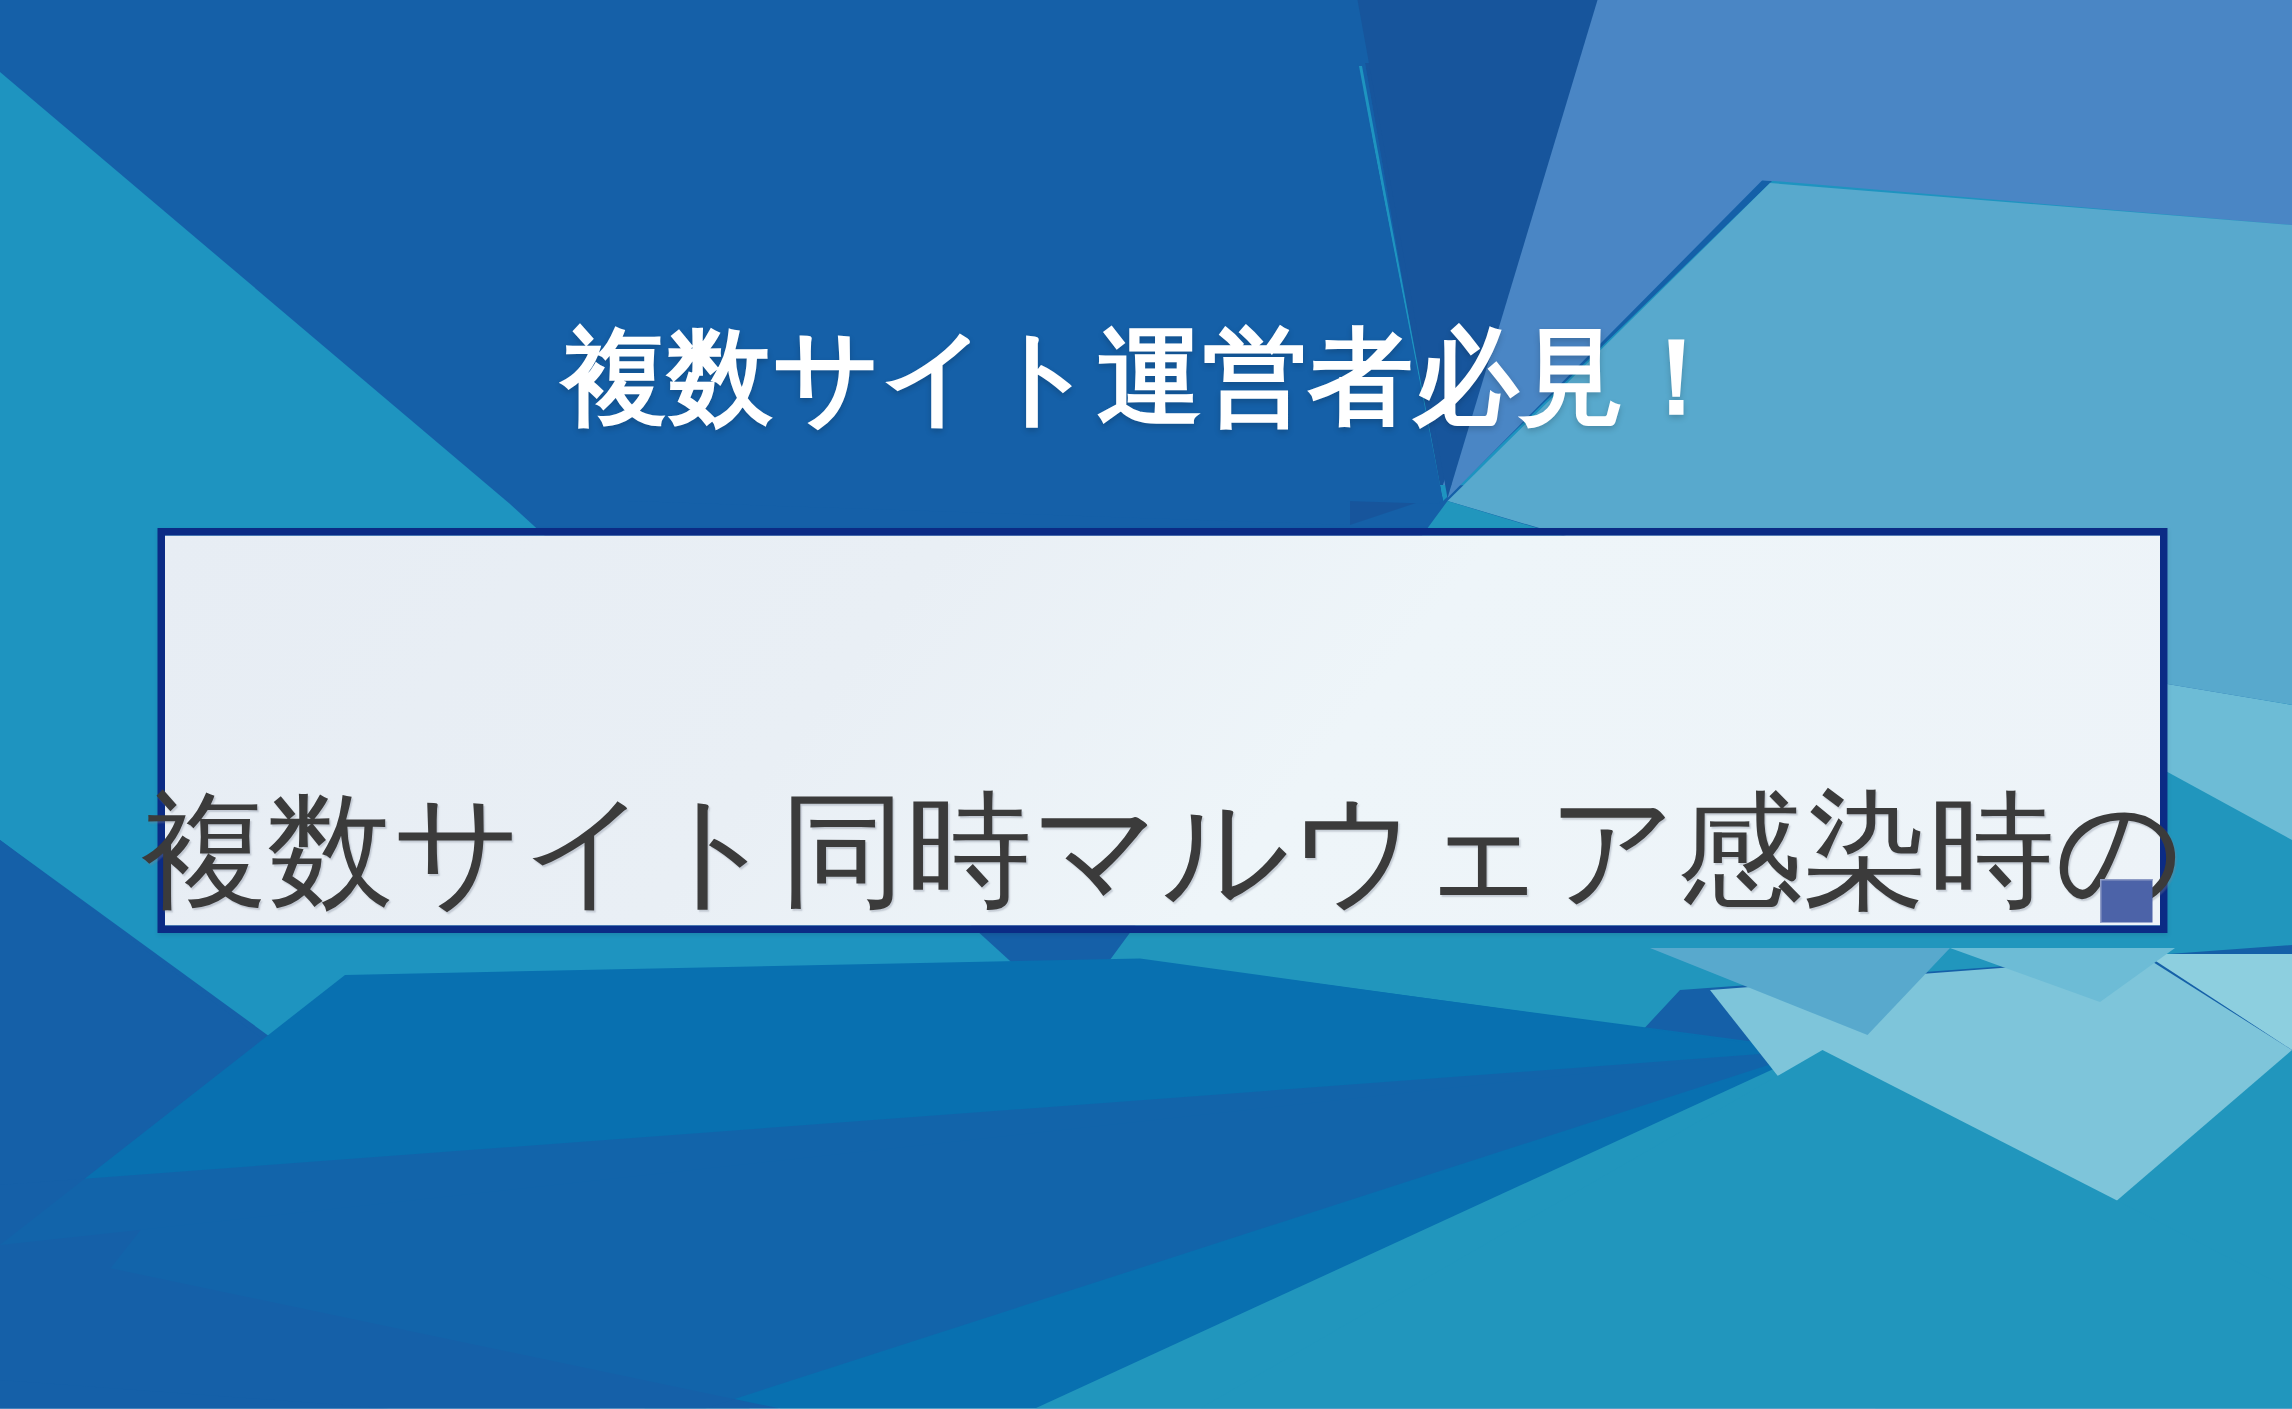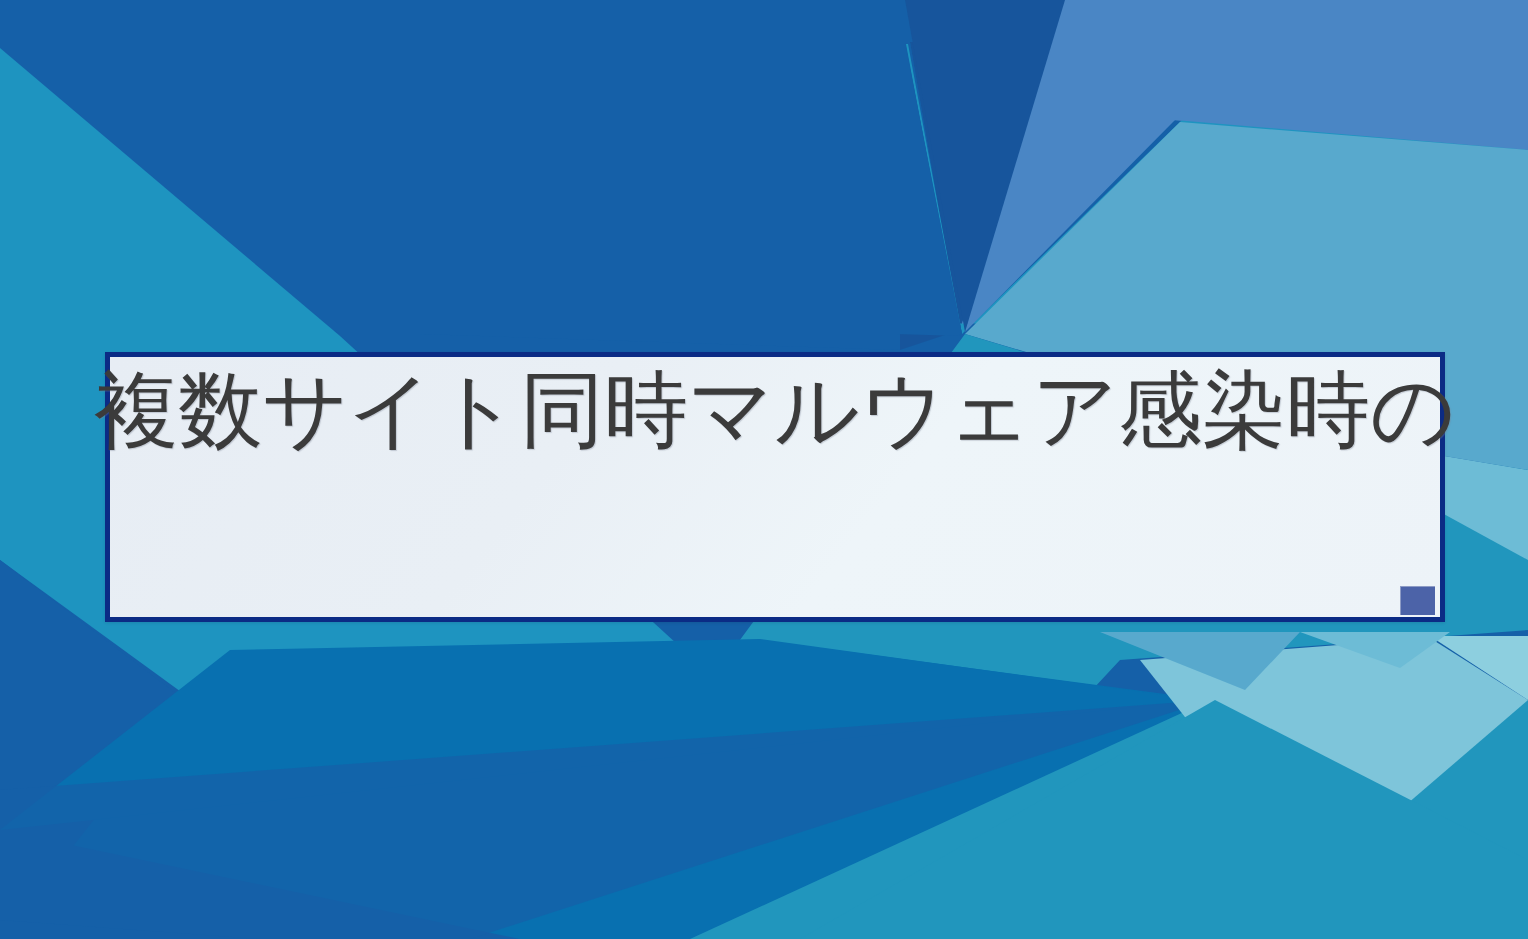--- a/index.html
+++ b/index.html
@@ -55,21 +55,21 @@
     background: linear-gradient(128deg, #e7edf4 0%, #e9eff5 34%, #eef5f9 58%, #edf3f8 100%);
     box-shadow: 0 1px 3px rgba(0,0,0,0.10);
   }
 
   .title-inner {
     position: absolute;
     inset: 0;
     display: flex;
     flex-direction: column;
     align-items: center;
-    justify-content: space-between;
+    justify-content: flex-end;
     padding-top: 4px;
   }
 
   .title-line {
     color: #3b3b3b;
     font-size: 84px;
     font-weight: normal;
     line-height: 1.18;
     white-space: nowrap;
     text-shadow: 1px 1px 1px rgba(120,130,145,0.35);
@@ -148,20 +148,21 @@
     <polygon points="1430,636 1528,636 1528,700" fill="#8dcfdf"></polygon>
 
     <polygon points="1100,632 1300,632 1245,690" fill="#58a9cd"></polygon>
     <polygon points="1300,632 1450,632 1400,668" fill="#6dbcd6"></polygon>
 
     <polygon points="800,939 1215,700 1528,860 1528,939" fill="#2196bd"></polygon>
 
     <polygon points="0,920 260,939 0,939" fill="#1560a8"></polygon>
   </svg>
 
+  <div class="headline">複数サイト運営者必見！</div>
 
   <div class="title-box">
     <div class="title-inner">
       <div class="title-line">複数サイト同時マルウェア感染時の</div>
     </div>
     <div class="box-accent"></div>
   </div>
 
 </div>
 

